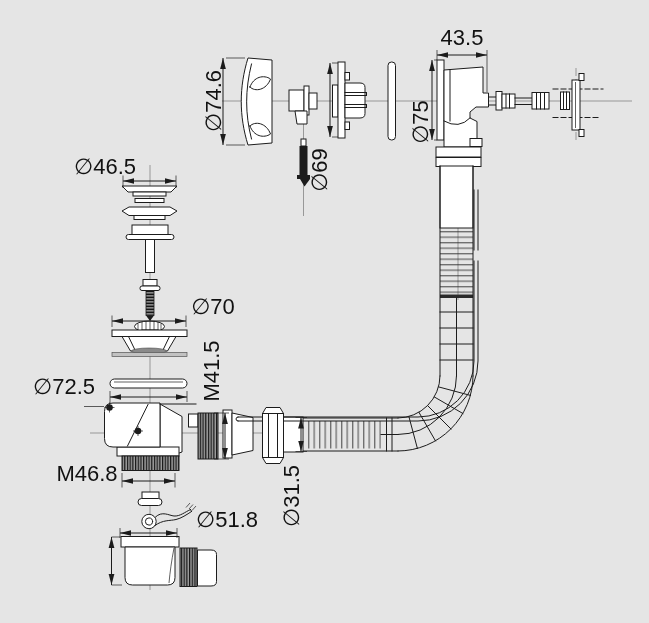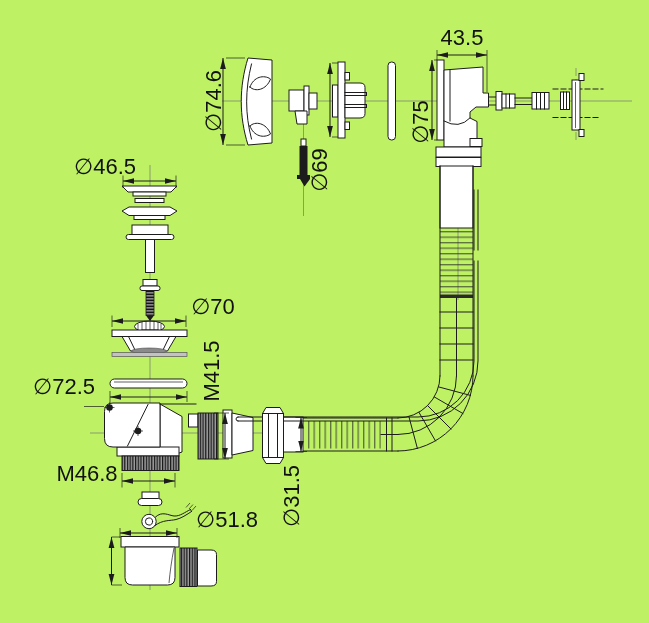--- a/index.html
+++ b/index.html
@@ -1,16 +1,16 @@
 <!DOCTYPE html>
 <html><head>
 <meta charset="utf-8">
 <style>
   html,body{margin:0;padding:0;background:#ffffff;}
-  #stage{position:relative;width:649px;height:623px;background:#bef264;overflow:hidden;}
+  #stage{position:relative;width:649px;height:623px;background:#e5e5e5;overflow:hidden;}
   svg{display:block;}
   .ln{stroke:#1c1c1c;stroke-width:1;fill:none;stroke-linecap:square;}
   .thin{stroke:#1c1c1c;stroke-width:.7;fill:none;}
   .fw{fill:#ffffff;stroke:#1c1c1c;stroke-width:1;}
   .fk{fill:#1c1c1c;stroke:none;}
   .cl{stroke:#777;stroke-width:.7;fill:none;}
   .dim{stroke:#1c1c1c;stroke-width:1;fill:none;}
   .dtx{font-family:"Liberation Sans","DejaVu Sans",sans-serif;font-size:22px;fill:#111;}
 </style>
 </head>

